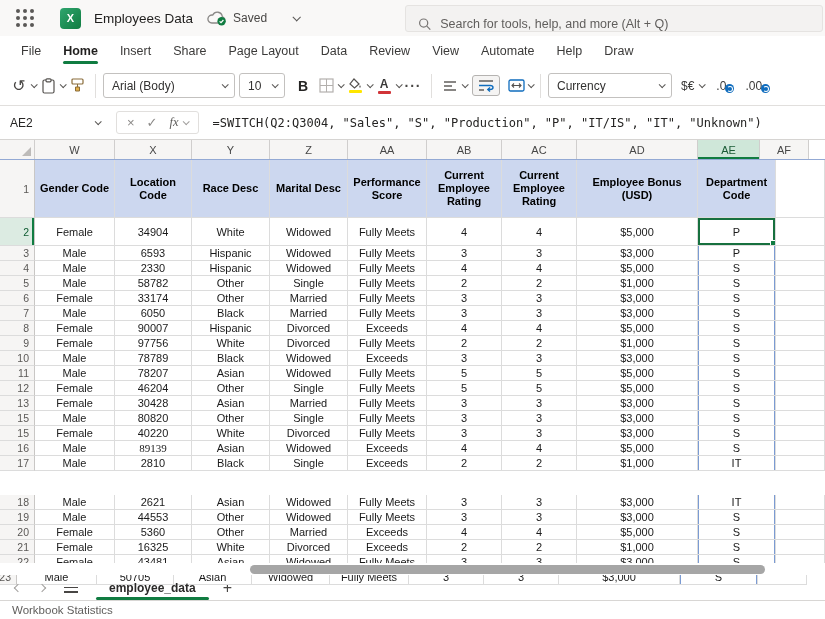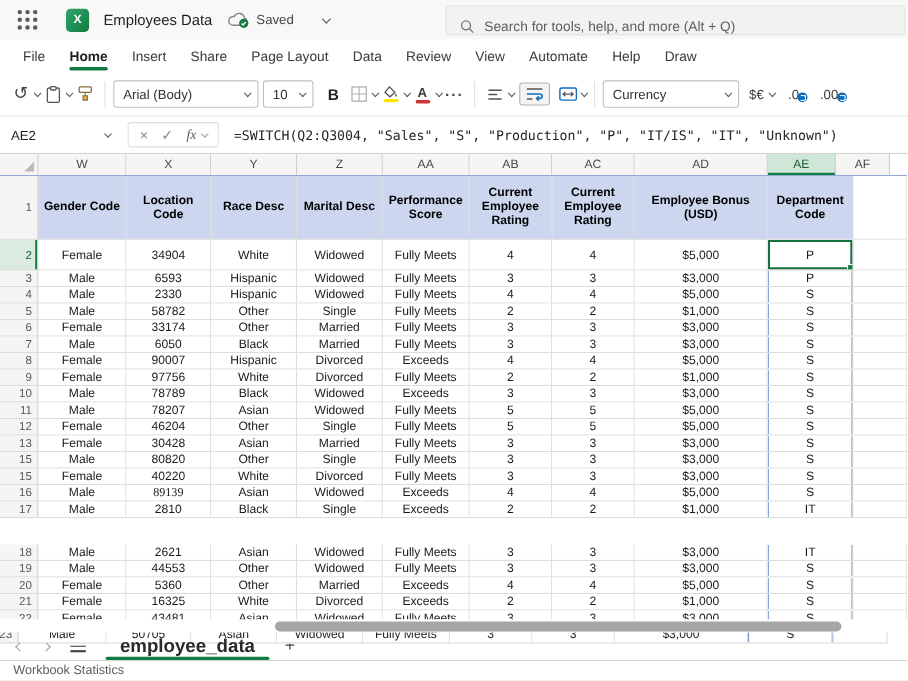--- a/index.html
+++ b/index.html
@@ -78,21 +78,21 @@
   .fill-handle { position:absolute; right:-1px; bottom:-1px; width:6px; height:6px; background:#107c41; border:1px solid #fff; }
 
   
   .hscrollzone { height:12px; position:relative; background:#fff; }
   .hthumb { position:absolute; left:250px; top:2px; width:515px; height:9px; border-radius:5px; background:#a6a6a6; cursor:pointer; }
   .sheetbar { height:25px; display:flex; align-items:center; padding-left:8px; gap:4px; background:#fff; }
   .navchev { width:20px; height:20px; display:flex; align-items:center; justify-content:center; cursor:pointer; }
   .chev-left { transform:rotate(135deg); } .chev-right { transform:rotate(-45deg); }
   .burger { width:20px; height:20px; display:flex; flex-direction:column; justify-content:center; gap:3px; margin:0 8px; cursor:pointer; }
   .burger i { display:block; width:14px; height:1.6px; background:#484644; }
-  .sheet-tab { position:relative; height:100%; display:flex; align-items:center; padding:0 13px; font-size:17px; font-weight:700; color:#2b2a29; cursor:pointer; }
+  .sheet-tab { position:relative; height:100%; display:flex; align-items:center; padding:0 13px; font-size:12px; font-weight:700; color:#2b2a29; cursor:pointer; }
   .sheet-tab::after { content:''; position:absolute; left:0; right:0; bottom:0; height:3px; background:#107c41; border-radius:2px; }
   .addsheet { font-size:16px; color:#484644; padding:0 10px; cursor:pointer; }
   .statusbar { height:21px; border-top:1px solid #d8d6d4; border-bottom:2px solid #6b6b6b; display:flex; align-items:center; padding-left:12px;
                font-size:11.5px; color:#605e5c; background:#fff; }
   svg { display:block; }
 </style>
 </head>
 <body>
 
 <div class="app">

